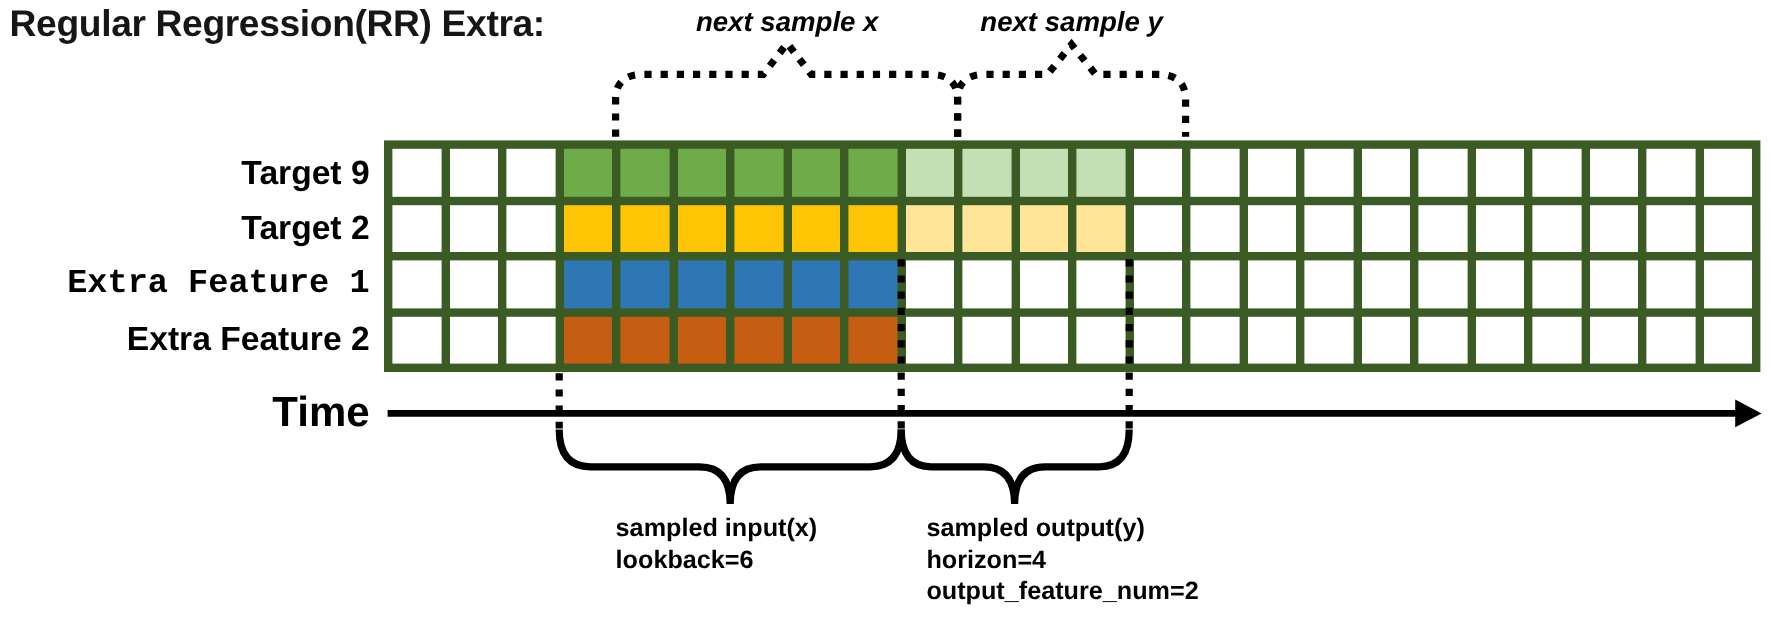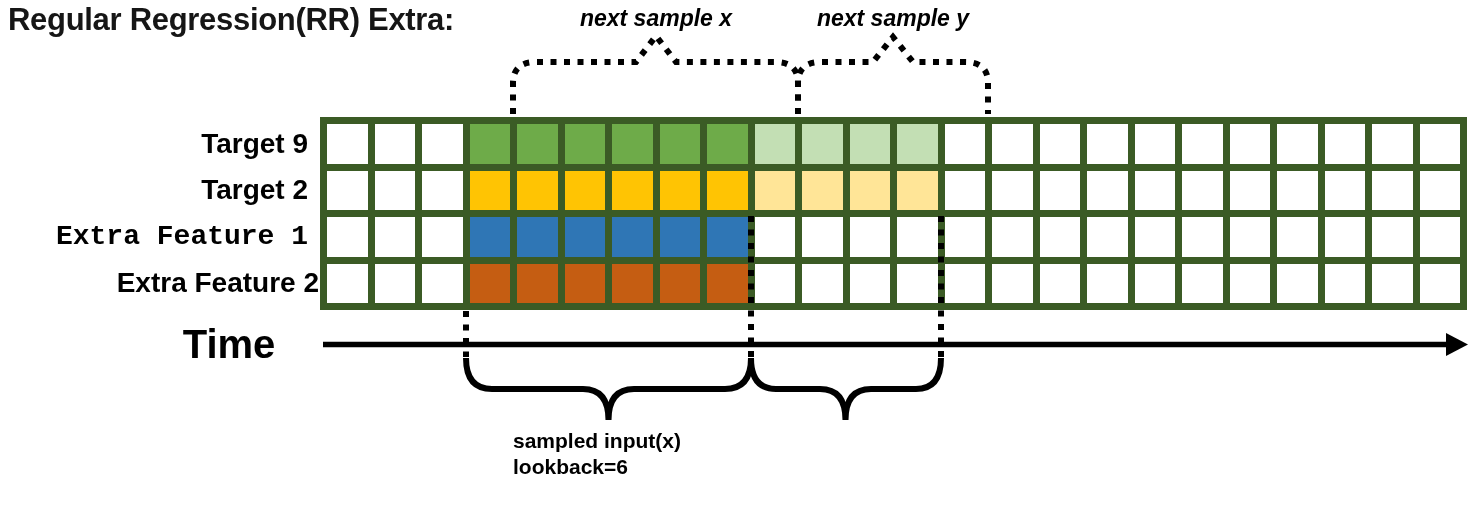--- a/index.html
+++ b/index.html
@@ -24,24 +24,24 @@
     gap:7px; padding:7px;
   }
   .row-label {
     position:absolute; left:0; width:308px; height:46.5px;
     display:flex; align-items:center; justify-content:flex-end;
     font-size:28px; font-weight:700; white-space:nowrap;
   }
   .row-label.r0 { top:120.5px; }
   .row-label.r1 { top:167px; }
   .row-label.r2 { top:213.5px;font-family:Liberation Mono, monospace; }
-  .row-label.r3 { top:260px;padding-left:11px; }
+  .row-label.r3 { top:260px; }
   .time-label {
-    position:absolute; left:150px; top:327px; width:158px; text-align:center;
-    font-size:40px; font-weight:700; line-height:34px;
+    position:absolute; left:150px; top:327px; width:158px; text-align:right;
+    font-size:35px; font-weight:700; line-height:34px;
   }
   .caption {
     position:absolute; top:428px; font-size:21px; font-weight:600;
     line-height:26px; white-space:nowrap;
   }
   .caption.input  { left:513px; }
   .caption.output { left:772px; }
   svg.overlay {
     position:absolute; left:0; top:0; width:1476px; height:516px;
     pointer-events:none;
@@ -163,20 +163,25 @@
       <div style="background: rgb(255, 255, 255);"></div>
       <div style="background: rgb(255, 255, 255);"></div>
     </div>
 
   <div class="time-label">Time</div>
 
   <div class="caption input">
     <div>sampled input(x)</div>
     <div>lookback=6</div>
   </div>
+  <div class="caption output">
+    <div>sampled output(y)</div>
+    <div>horizon=4</div>
+    <div>output_feature_num=2</div>
+  </div>
 
   <svg class="overlay" viewBox="0 0 1476 516">
 
     <path class="dotted" d="M513,114 L513,83 Q513,62 536,62 L636,62 L656,36 L676,62 L775,62 Q798,62 798,83 L798,114"></path>
 
     <path class="dotted" d="M798,114 L798,83 Q798,62 821,62 L873,62 L893,37 L913,62 L965,62 Q988,62 988,83 L988,114"></path>
 
     <path class="dotted" d="M466,311 L466,357"></path>
     <path class="dotted" d="M751,216 L751,357"></path>
     <path class="dotted" d="M941,216 L941,357"></path>

